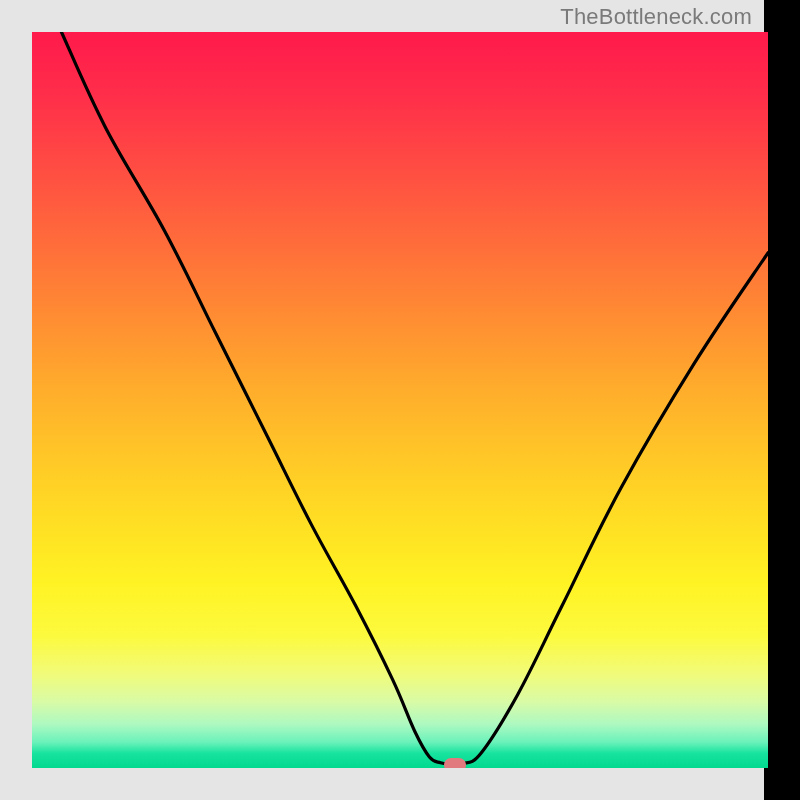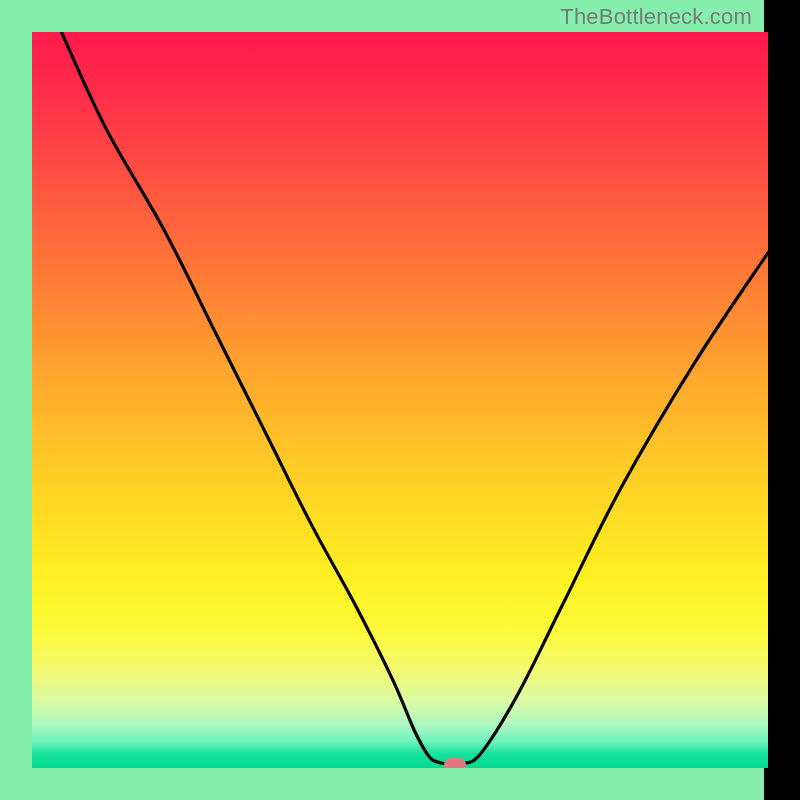--- a/index.html
+++ b/index.html
@@ -8,21 +8,21 @@
     width: 800px;
     height: 800px;
     background: #000;
     overflow: hidden;
     font-family: Arial, Helvetica, sans-serif;
   }
   .frame {
     position: relative;
     width: 764px;
     height: 800px;
-    background: #86efac;
+    background: #e5e5e5;
   }
   .watermark {
     position: absolute;
     top: 4px;
     right: 12px;
     color: #7a7a7a;
     font-size: 22px;
     font-weight: 500;
     letter-spacing: 0.2px;
     z-index: 30;

